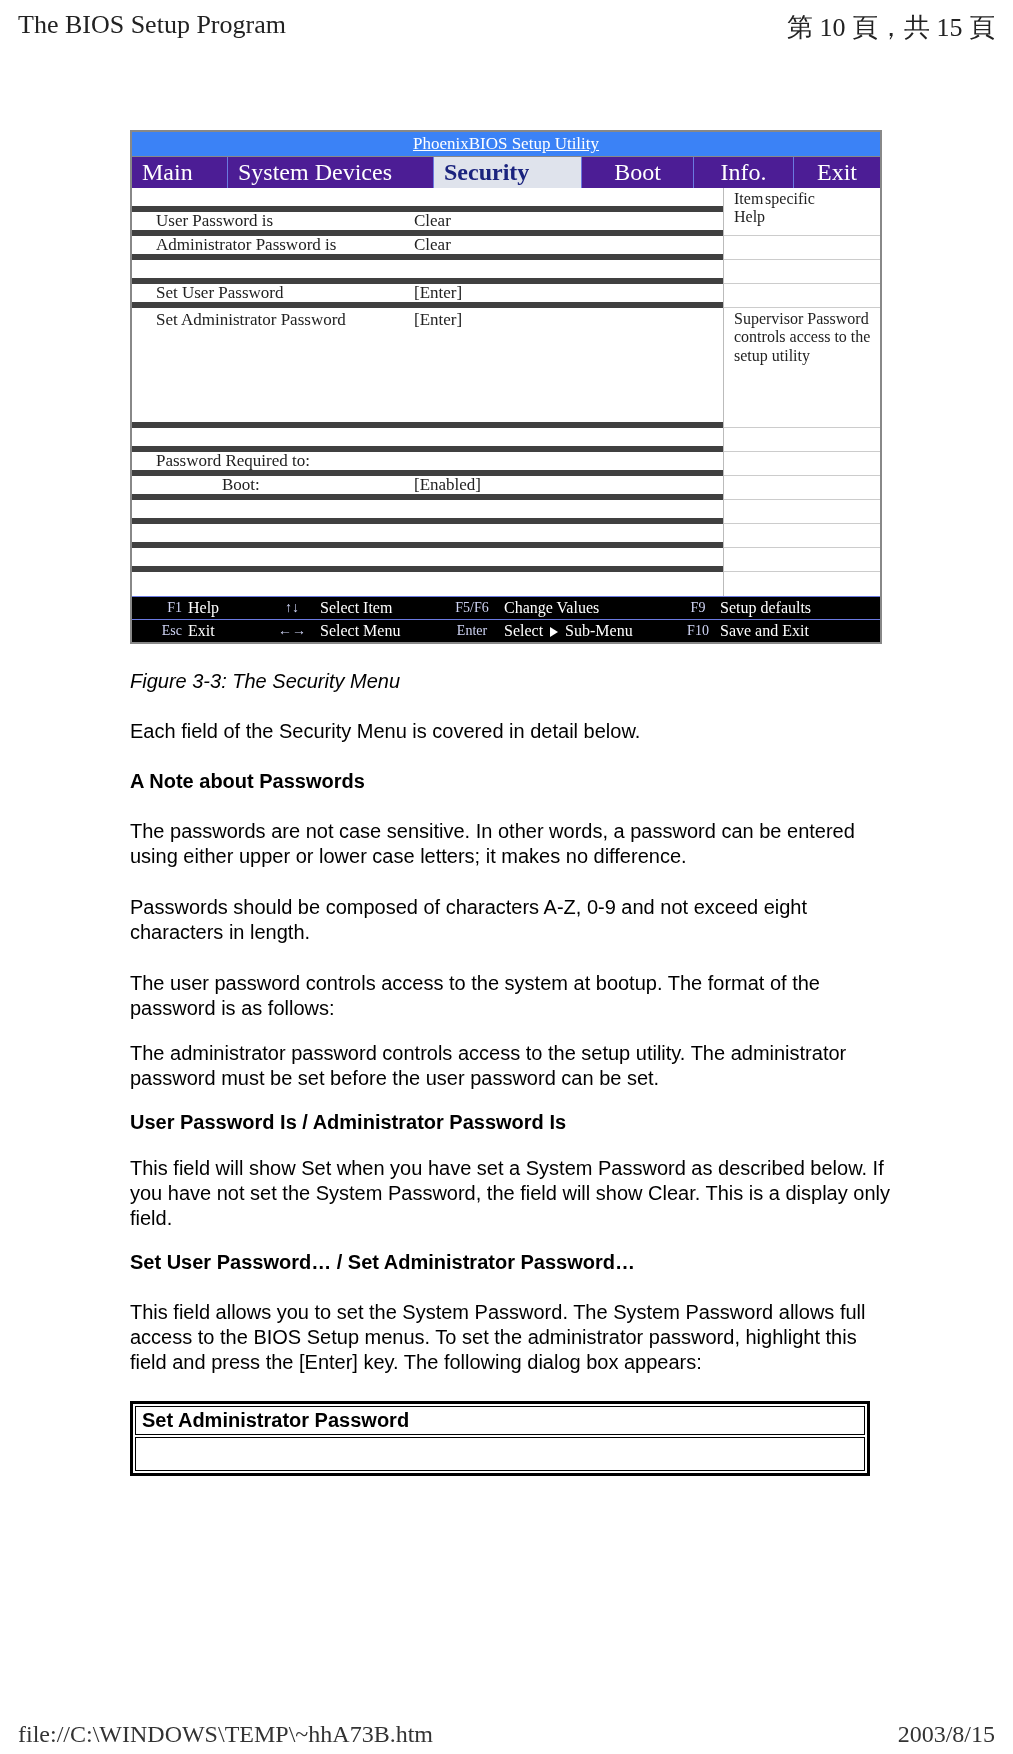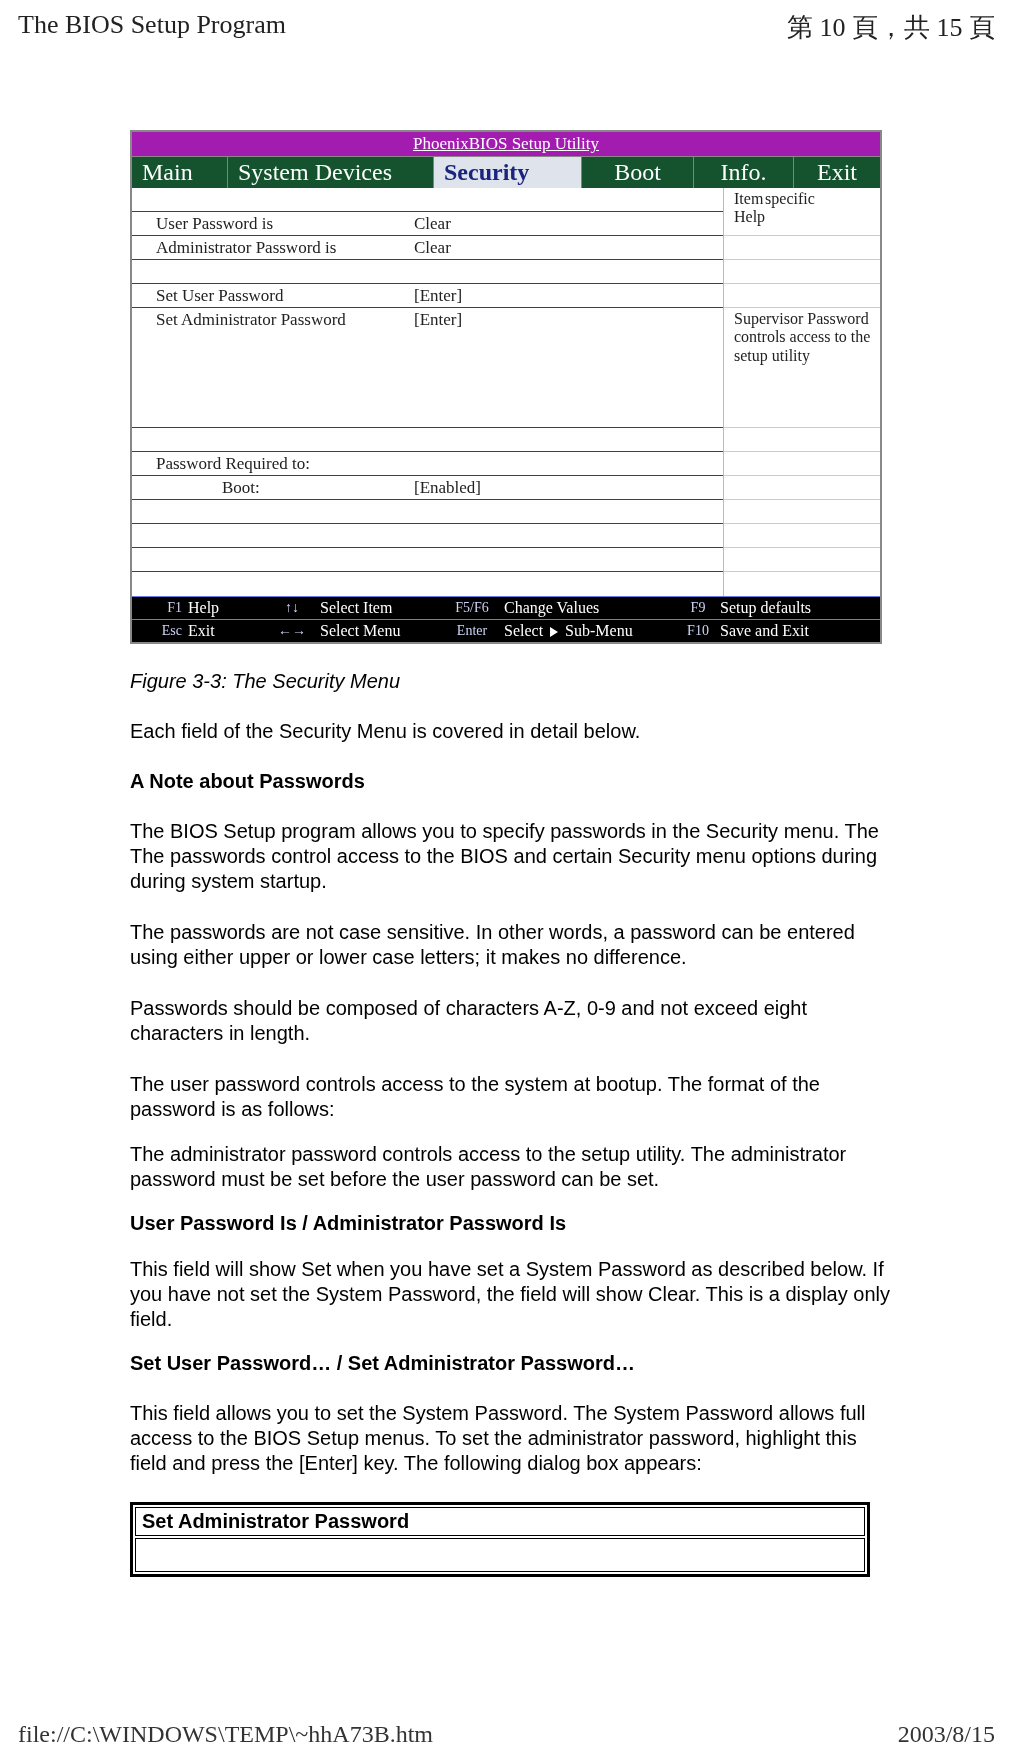--- a/index.html
+++ b/index.html
@@ -29,31 +29,31 @@
   .bios-box {
     width: 752px;
     border: 2px solid #888;
     background: #fff;
     font-family: "Times New Roman", serif;
     font-size: 17px;
     color: #222;
     margin-bottom: 26px;
   }
   .bios-title {
-    background: #a21caf;
+    background: #3b82f6;
     color: #fff;
     text-align: center;
     font-size: 17px;
     padding: 2px 16px;
     border-bottom: 1px solid #888;
     text-decoration: underline;
   }
   .bios-menubar {
     display: flex;
-    background: #14532d;
+    background: #4c1d95;
     color: #fff;
     font-size: 24px;
     font-family: "Times New Roman", serif;
     align-items: stretch;
   }
   .bios-menubar .tab {
     padding: 2px 10px;
     border-right: 1px solid #6b7ae0;
   }
   .bios-menubar .tab.main { width: 96px; }
@@ -72,21 +72,21 @@
     flex-direction: column;
     border-right: 1px solid #bbb;
   }
   .bios-right {
     width: 156px;
     display: flex;
     flex-direction: column;
   }
   .brow {
     display: flex;
-    border-bottom: 1px solid #404040;
+    border-bottom: 6px solid #404040;
     min-height: 24px;
     align-items: center;
   }
   .brow .c1 { width: 278px; padding-left: 24px; }
   .brow .c1.indent { padding-left: 90px; }
   .brow .c2 { flex: 1; padding-left: 4px; }
   .brow.tall { min-height: 120px; align-items: flex-start; padding-top: 2px; }
   .brow.spacer { min-height: 24px; }
   .bios-right .hcell {
     border-bottom: 1px solid #ccc;
@@ -287,21 +287,20 @@
         <span class="fl3">Select <span class="tri"></span> Sub-Menu</span>
         <span class="fk4">F10</span>
         <span class="fl4">Save and Exit</span>
       </div>
     </div>
   </div>
 
   <div class="caption">Figure 3-3: The Security Menu</div>
   <div class="para">Each field of the Security Menu is covered in detail below.</div>
   <div class="heading">A Note about Passwords</div>
-  <div class="para">The BIOS Setup program allows you to specify passwords in the Security menu. The The passwords control access to the BIOS and certain Security menu options during during system startup.</div>
   <div class="para">The passwords are not case sensitive. In other words, a password can be entered using either upper or lower case letters; it makes no difference.</div>
   <div class="para">Passwords should be composed of characters A-Z, 0-9 and not exceed eight characters in length.</div>
   <div class="para tight">The user password controls access to the system at bootup. The format of the password is as follows:</div>
   <div class="para tight">The administrator password controls access to the setup utility. The administrator password must be set before the user password can be set.</div>
   <div class="heading" style="margin-bottom:22px;">User Password Is / Administrator Password Is</div>
   <div class="para tight">This field will show Set when you have set a System Password as described below. If you have not set the System Password, the field will show Clear. This is a display only field.</div>
   <div class="heading">Set User Password… / Set Administrator Password…</div>
   <div class="para">This field allows you to set the System Password. The System Password allows full access to the BIOS Setup menus. To set the administrator password, highlight this field and press the [Enter] key. The following dialog box appears:</div>
 
   <table class="dialog-table">

